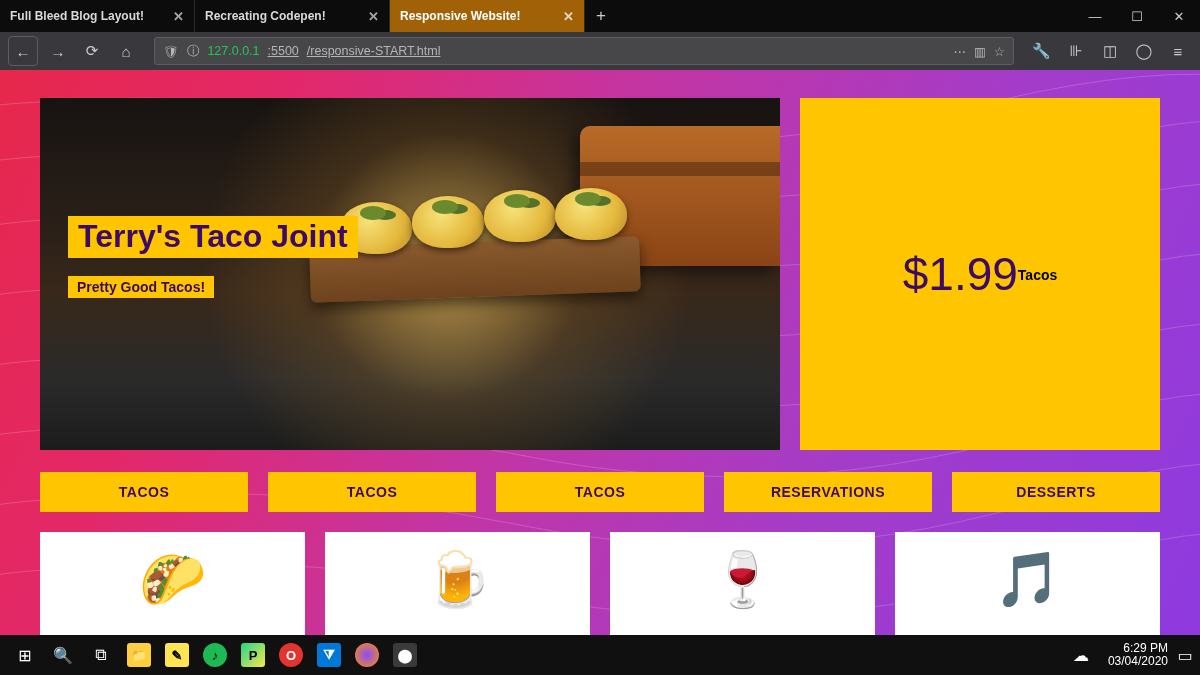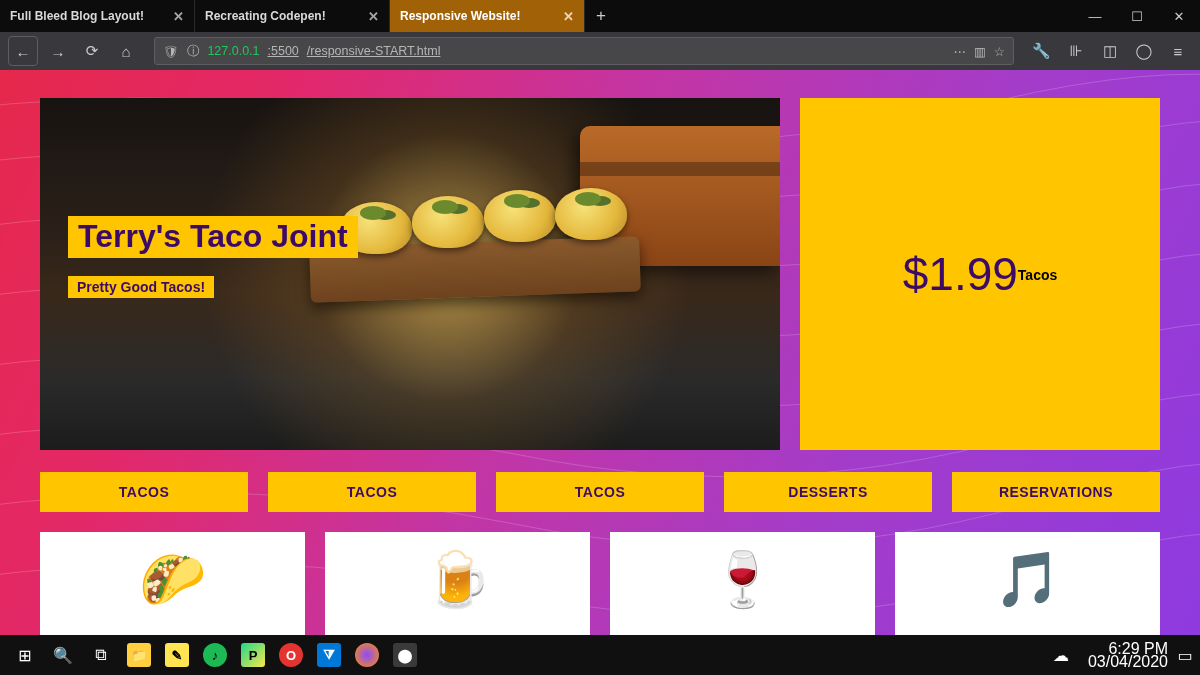--- a/index.html
+++ b/index.html
@@ -55,21 +55,21 @@
   .nav-btn{height:40px;background:#ffc600;display:flex;align-items:center;justify-content:center;color:#3b0b67;font-size:14px;font-weight:800;letter-spacing:.5px;}
 
   .feat-row{display:grid;grid-template-columns:repeat(4,1fr);gap:20px;margin-top:20px;}
   .feat{height:120px;background:#fff;display:flex;align-items:flex-start;justify-content:center;padding-top:16px;font-size:54px;}
 
   
   .taskbar{position:absolute;bottom:0;left:0;right:0;height:40px;background:#101010;display:flex;align-items:center;padding:0 6px;color:#fff;}
   .tb-ico{width:38px;height:40px;display:flex;align-items:center;justify-content:center;font-size:16px;}
   .tb-img{width:24px;height:24px;border-radius:3px;display:flex;align-items:center;justify-content:center;font-size:13px;color:#000;font-weight:bold;}
   .tb-spacer{flex:1;}
-  .clock{font-size:16px;text-align:right;line-height:13px;padding:0 8px;}
+  .clock{font-size:12px;text-align:right;line-height:13px;padding:0 8px;}
 </style>
 </head>
 <body>
 
 <div class="chrome-tabs">
   <div class="tab">
     <span>Full Bleed Blog Layout!</span>
     <span class="x">✕</span>
   </div>
   <div class="tab">
@@ -160,24 +160,24 @@
       <div class="nav-btn">
           <span>TACOS</span>
         </div>
       <div class="nav-btn">
           <span>TACOS</span>
         </div>
       <div class="nav-btn">
           <span>TACOS</span>
         </div>
       <div class="nav-btn">
+          <span>RESERVATIONS</span>
+        </div>
+      <div class="nav-btn">
           <span>DESSERTS</span>
-        </div>
-      <div class="nav-btn">
-          <span>RESERVATIONS</span>
         </div>
     </div>
 
     <div class="feat-row">
       <div class="feat">
           <span>🌮</span>
         </div>
       <div class="feat">
           <span>🍺</span>
         </div>

